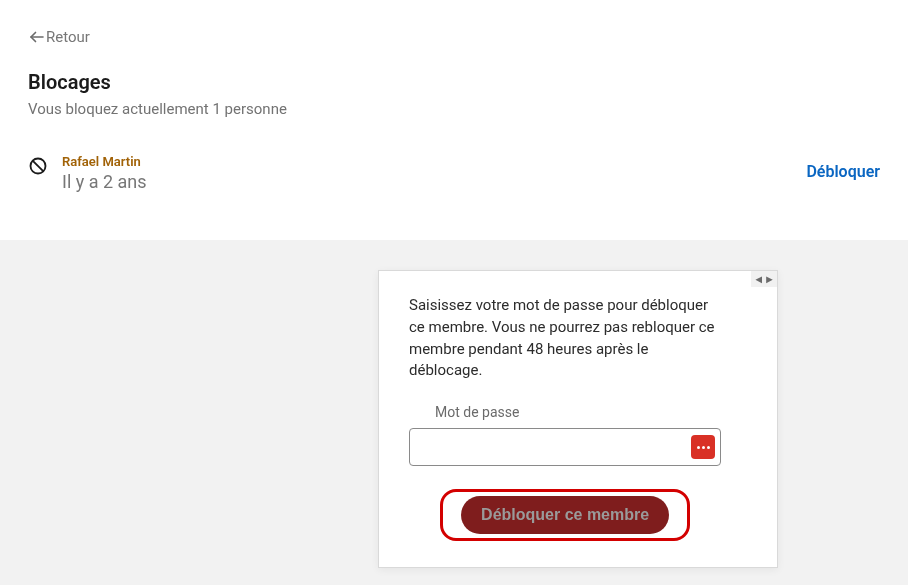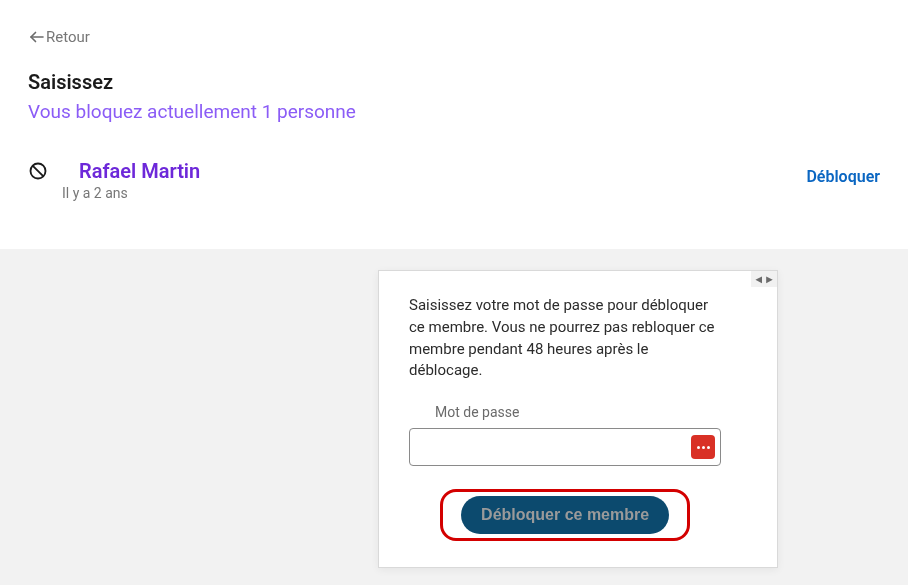--- a/index.html
+++ b/index.html
@@ -27,47 +27,46 @@
     color: #777;
     font-size: 15px;
   }
   .header-title {
     font-size: 20px;
     font-weight: 600;
     color: #1b1b1b;
     margin-bottom: 6px;
   }
   .header-sub {
-    font-size: 19px;
-    color: #8b5cf6;
+    font-size: 15px;
+    color: #737373;
     margin-bottom: 36px;
   }
   .blocked-row {
     display: flex;
     align-items: flex-start;
     justify-content: space-between;
   }
   .blocked-left {
     display: flex;
     align-items: flex-start;
     gap: 14px;
   }
   .block-icon {
     width: 20px;
     height: 20px;
     margin-top: 2px;
   }
   .blocked-name {
-    font-size: 20px;
-    font-weight: 600;
-    color: #6d28d9;
-    margin-left: 17px;
+    font-size: 13px;
+    font-weight: 600;
+    color: #a16207;
   }
   .blocked-time {
-    font-size: 14px;
+    font-size: 18px;
     color: #777;
     margin-top: 2px;
   }
   .unblock-link {
     color: #0a66c2;
     font-size: 16px;
     font-weight: 600;
     cursor: pointer;
     margin-top: 8px;
   }
@@ -131,21 +130,21 @@
   .pw-badge .dot {
     width: 3px; height: 3px; background: #fff; border-radius: 50%;
   }
   .submit-wrap {
     display: flex;
     justify-content: center;
     position: relative;
     padding-bottom: 8px;
   }
   .submit-btn {
-    background: #0c4a6e;
+    background: #7f1d1d;
     color: #9a9a9a;
     border: none;
     border-radius: 20px;
     padding: 10px 20px;
     font-size: 16px;
     font-weight: 600;
     cursor: not-allowed;
   }
   .highlight-ring {
     position: absolute;
@@ -184,21 +183,21 @@
 
 <div class="panel">
   <div class="back-row">
     <svg class="icon" width="18" height="18" viewBox="0 0 24 24" fill="none" stroke="#6b6b6b" stroke-width="2.2" stroke-linecap="round" stroke-linejoin="round">
       <line x1="20" y1="12" x2="4" y2="12"></line>
       <polyline points="10 18 4 12 10 6"></polyline>
     </svg>
     <span class="label">Retour</span>
   </div>
 
-  <div class="header-title">Saisissez</div>
+  <div class="header-title">Blocages</div>
   <div class="header-sub">Vous bloquez actuellement 1 personne</div>
 
   <div class="blocked-row">
     <div class="blocked-left">
       <svg class="block-icon" viewBox="0 0 24 24" fill="none" stroke="#1b1b1b" stroke-width="2.2">
         <circle cx="12" cy="12" r="9"></circle>
         <line x1="5.5" y1="5.5" x2="18.5" y2="18.5"></line>
       </svg>
       <div>
         <div class="blocked-name">Rafael Martin</div>

